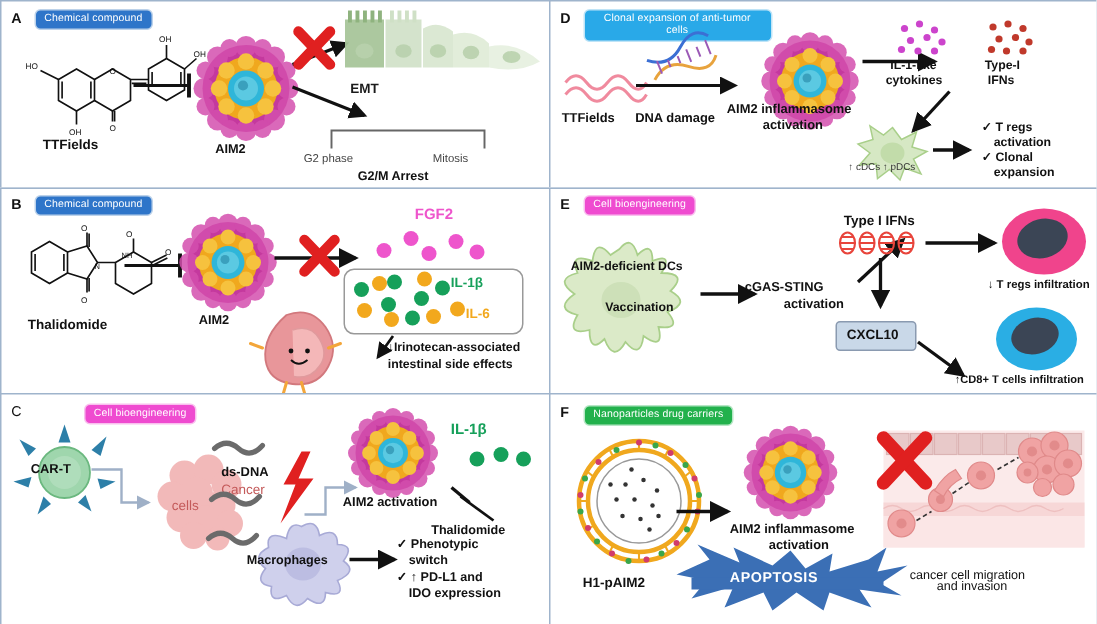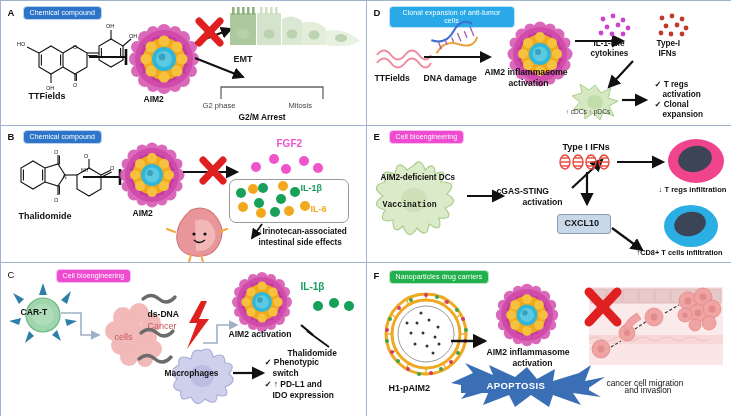--- a/index.html
+++ b/index.html
@@ -430,21 +430,21 @@
     <span class="plabel" style="left:7px;top:5px;">E</span>
     <span class="badge pink" style="left:22px;top:4px;">Cell bioengineering</span>
 
     <svg width="92" height="82" style="left:2px;top:32px;">
       <path d="M44,8 Q52,-2 56,12 Q66,2 66,16 Q80,10 72,24 Q90,24 78,36 Q92,44 76,50
                Q86,62 70,60 Q74,76 60,66 Q58,82 48,70 Q40,84 34,68 Q24,78 24,62
                Q8,66 16,52 Q0,48 14,38 Q0,28 16,24 Q10,10 26,16 Q28,0 38,12 Z" fill="#dbeac8" stroke="#a9cf8a" stroke-width="1.2"></path>
       <ellipse cx="45" cy="42" rx="13" ry="12" fill="#cde0b8"></ellipse>
     </svg>
     <span class="lbl b" style="left:2px;top:47px;font-size:8.2px;padding-left:12px;">AIM2-deficient  DCs</span>
-    <span class="lbl b" style="left:16px;top:74px;font-size:8.2px;font-family:Liberation Mono, monospace;">Vaccination</span>
+    <span class="lbl b" style="left:37px;top:74px;font-size:8.2px;">Vaccination</span>
 
     <svg width="46" height="16" style="left:98px;top:62px;">
       <defs>
             <marker id="ahe" markerWidth="7" markerHeight="7" refX="5" refY="3" orient="auto">
         <path d="M0,0 L6,3 L0,6 z" fill="#111"></path>
             </marker>
           </defs>
       <line x1="2" y1="8" x2="38" y2="8" stroke="#111" stroke-width="2.2" marker-end="url(#ahe)"></line>
     </svg>
     <span class="lbl b" style="left:130px;top:60px;font-size:8.6px;">cGAS-STING</span>

